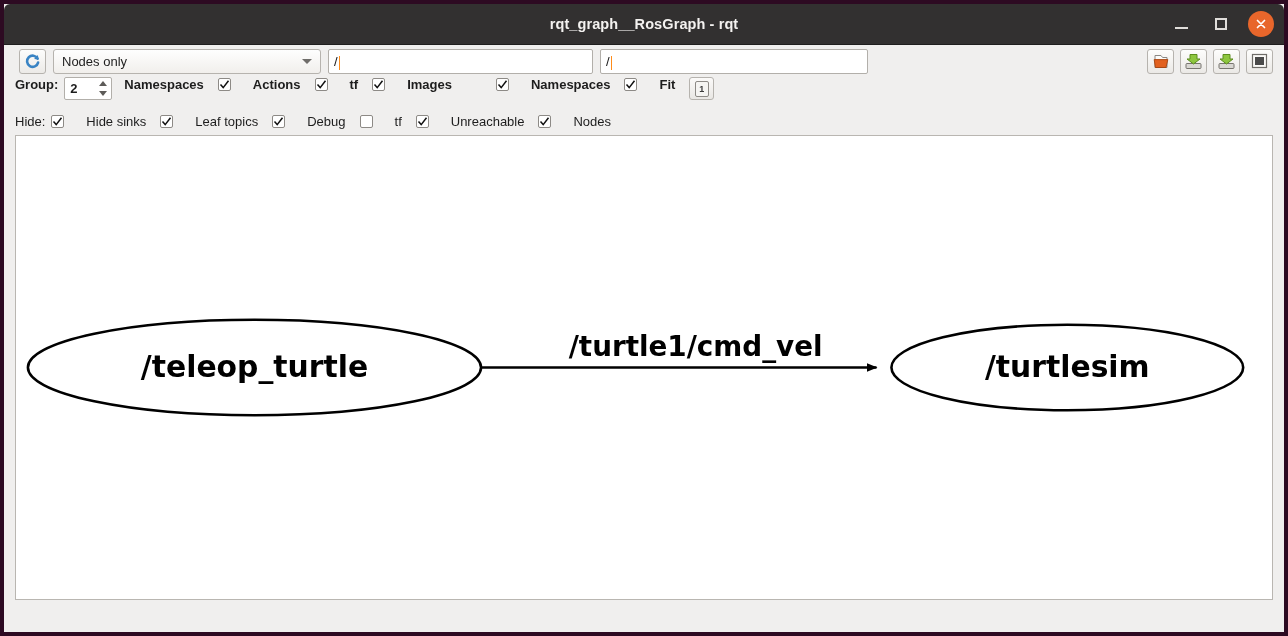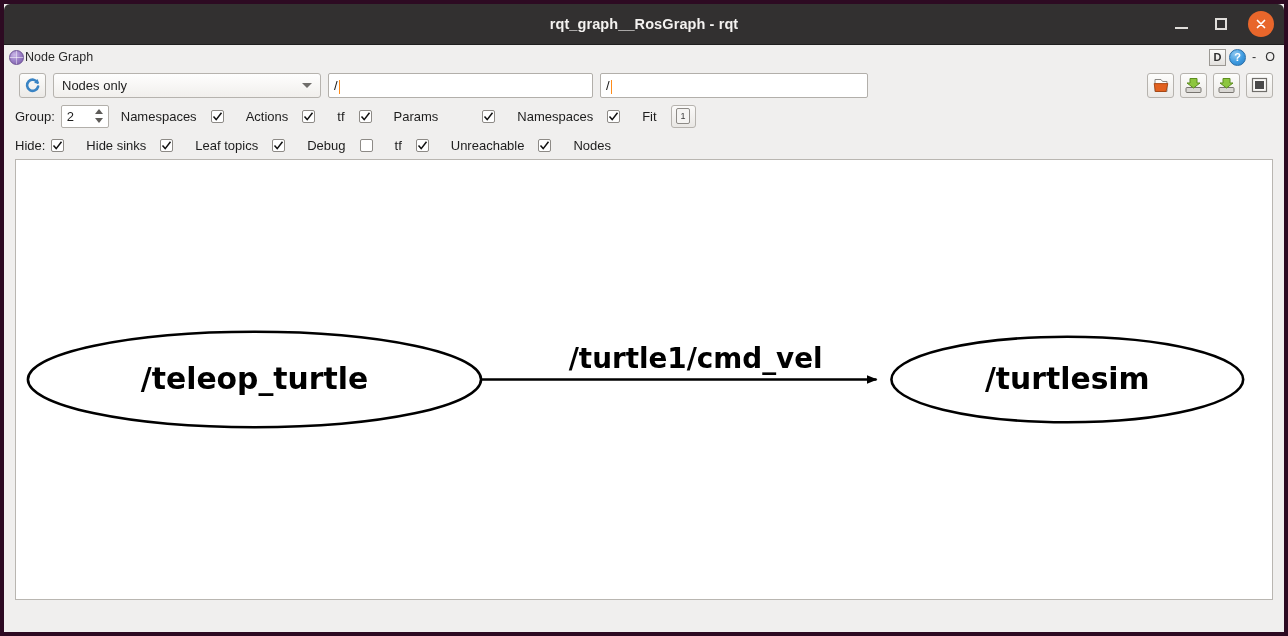--- a/index.html
+++ b/index.html
@@ -258,24 +258,25 @@
     align-items: center;
     justify-content: center;
     box-sizing: border-box;
   }
 
   
   .toolbar2 {
     height: 30px;
     flex: 0 0 30px;
     display: flex;
-    align-items: center;
+    align-items: flex-start;
     padding: 0 11px;
     font-size: 13px;
     color: #1d1d1d;
+    font-weight: bold;
   }
   .lbl { margin-right: 6px; }
   .spin {
     width: 48px;
     height: 23px;
     border: 1px solid #b2afaa;
     background: #ffffff;
     box-sizing: border-box;
     display: flex;
     align-items: center;
@@ -417,32 +418,20 @@
         <div class="max-glyph"></div>
       </div>
       <div class="close-btn">
         <svg width="12" height="12" viewBox="0 0 12 12">
           <path d="M2.5 2.5 L9.5 9.5 M9.5 2.5 L2.5 9.5" stroke="#ffffff" stroke-width="1.7" stroke-linecap="round"></path>
         </svg>
       </div>
     </div>
   </div>
 
-  <div class="dockheader">
-    <div class="dock-title-group">
-      <span class="ros-icon"></span>
-      <span class="dock-title">Node Graph</span>
-    </div>
-    <div class="dock-right">
-      <div class="dbtn">D</div>
-      <div class="help-icon">?</div>
-      <div class="dock-mini">-</div>
-      <div class="dock-mini">O</div>
-    </div>
-  </div>
 
   <div class="toolbar1">
     <div class="refresh-btn">
       <svg width="17" height="17" viewBox="0 0 17 17">
         <path d="M13.6 5.6 A5.6 5.6 0 1 0 14.1 9.6" fill="none" stroke="#3a84c4" stroke-width="2.6" stroke-linecap="round"></path>
         <path d="M13.9 2.0 L14.6 6.6 L10.1 6.0 Z" fill="#3a84c4"></path>
       </svg>
     </div>
 
     <div class="combo">
@@ -514,21 +503,21 @@
       </span>
       <span>tf</span>
     </div>
 
     <div class="cbgroup">
       <span class="checkbox">
         <svg width="11" height="11" viewBox="0 0 11 11">
             <path d="M1.5 5.6 L4.2 8.6 L9.5 1.8" fill="none" stroke="#111" stroke-width="1.5"></path>
           </svg>
       </span>
-      <span>Params</span>
+      <span>Images</span>
     </div>
 
     <div class="cbgroup" style="margin-left:30px;">
       <span class="checkbox">
         <svg width="11" height="11" viewBox="0 0 11 11">
             <path d="M1.5 5.6 L4.2 8.6 L9.5 1.8" fill="none" stroke="#111" stroke-width="1.5"></path>
           </svg>
       </span>
       <span>Namespaces</span>
     </div>

